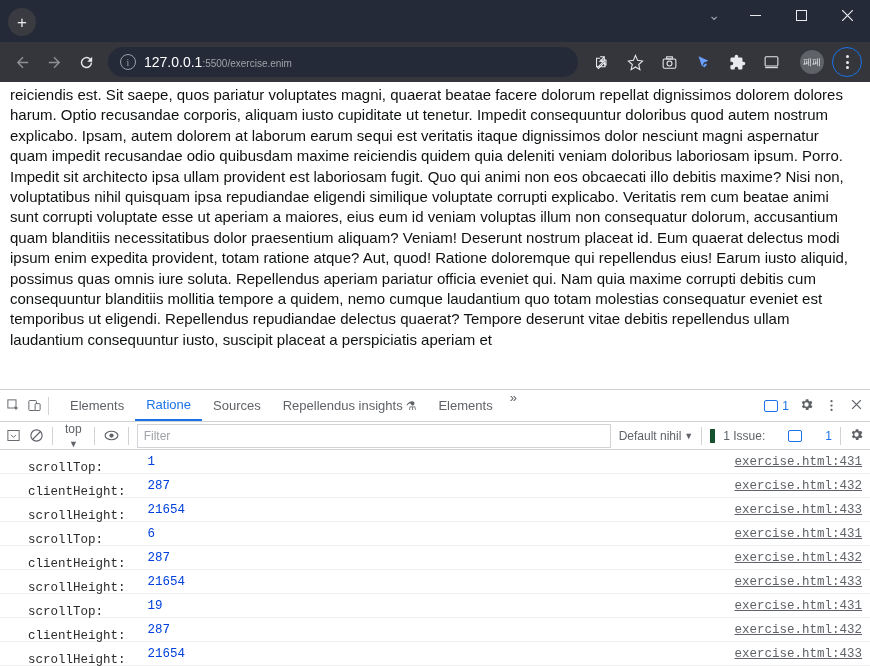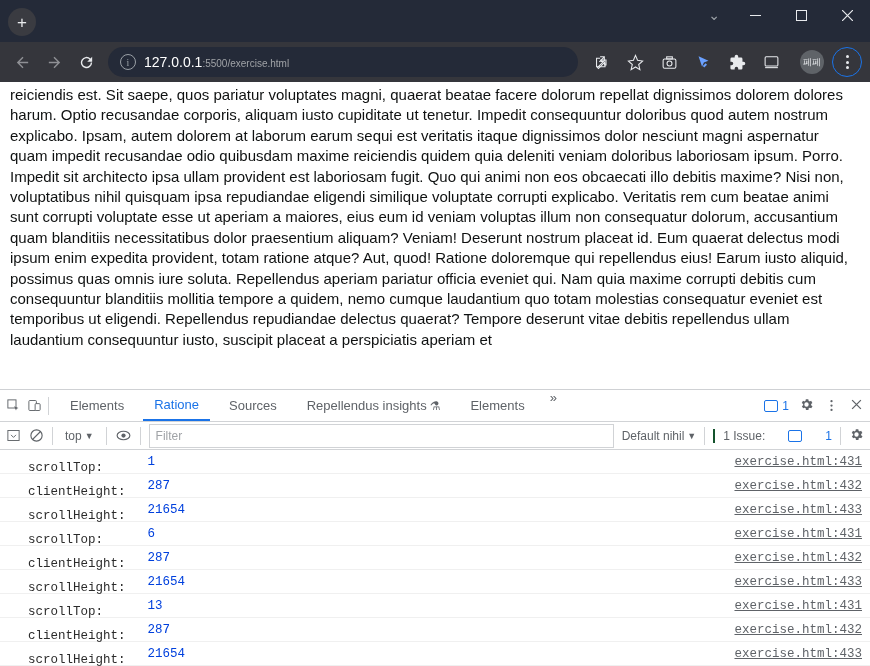--- a/index.html
+++ b/index.html
@@ -38,42 +38,42 @@
 
   
   .page { flex: 1; overflow: hidden; padding: 3px 10px 0 10px; color: #0f1111; font-size: 15px; line-height: 1.36; font-family: -apple-system,"Segoe UI",Arial,sans-serif; }
   .page p { margin: 0; }
 
   
   .devtools { border-top: 1px solid #cfd1d4; display: flex; flex-direction: column; background: #fff; }
   .dt-tabbar { height: 32px; display: flex; align-items: center; border-bottom: 1px solid #d1d3d6; padding: 0 6px; gap: 6px; font-size: 13px; color: #5f6368; }
   .dt-corner { display: flex; align-items: center; gap: 6px; }
   .dt-corner svg { width: 15px; height: 15px; fill: #5f6368; }
-  .dt-tabs { display: flex; align-items: stretch; gap: 8px; height: 100%; margin-left: 4px; }
+  .dt-tabs { display: flex; align-items: stretch; gap: 0; height: 100%; margin-left: 4px; }
   .dt-tab { padding: 0 11px; display: flex; align-items: center; cursor: pointer; }
   .dt-tab.active { color: #1a73e8; border-bottom: 2.5px solid #1a73e8; }
   .dt-flask { font-size: 12px; margin-left: 3px; }
   .dt-more { padding: 0 6px; cursor: pointer; }
   .dt-right { margin-left: auto; display: flex; align-items: center; gap: 10px; }
   .issue-pill { display: flex; align-items: center; gap: 4px; color: #1a73e8; font-size: 12px; }
   .issue-pill .mbox { width: 14px; height: 12px; border: 1.5px solid #1a73e8; border-radius: 2px; position: relative; }
   .dt-gear svg, .dt-close svg { width: 15px; height: 15px; fill: #5f6368; cursor: pointer; }
 
   .dt-toolbar2 { height: 28px; display: flex; align-items: center; border-bottom: 1px solid #d1d3d6; padding: 0 6px; gap: 8px; font-size: 12px; color: #5f6368; }
   .tbtn svg { width: 15px; height: 15px; fill: #5f6368; }
   .tbtn { display: flex; align-items: center; cursor: pointer; }
   .sep { width: 1px; height: 18px; background: #d1d3d6; }
-  .ctx { display: flex; align-items: center; gap: 3px; border: 1px solid transparent; padding: 1px 3px; }
+  .ctx { display: flex; align-items: center; gap: 3px; border: 1px solid transparent; padding: 1px 3px; flex-direction: column; }
   .tri { font-size: 9px; }
   .eye svg { width: 17px; height: 17px; fill: #5f6368; }
   .filter { flex: 1; }
   .filter input { width: 100%; height: 24px; border: 1px solid #d1d3d6; padding: 0 6px; font-size: 12px; color: #333; }
   .filter input::placeholder { color: #a0a3a7; }
   .levels { display: flex; align-items: center; gap: 3px; cursor: pointer; }
-  .issues2 { display: flex; align-items: center; gap: 23px; border-left: 2px solid #14532d; padding-left: 8px; }
+  .issues2 { display: flex; align-items: center; gap: 23px; border-left: 5px solid #14532d; padding-left: 8px; }
   .issues2 .mbox { width: 14px; height: 12px; border: 1.5px solid #1a73e8; border-radius: 2px; }
 
   .console { font-family: Consolas, "Courier New", monospace; font-size: 12.5px; }
   .row { display: flex; height: 24px; align-items: center; padding: 0 8px 0 28px; border-bottom: 1px solid #f0f0f0; }
   .row .label { color: #2b2b2b; min-width: 112px; margin-top: 12px; }
   .row .val { color: #0040dd; }
   .row .src { margin-left: auto; color: #5f6368; text-decoration: underline; cursor: pointer; }
 </style>
 </head>
 <body>
@@ -114,21 +114,21 @@
       </svg>
     </div>
   <div class="navbtn">
       <svg viewBox="0 0 24 24">
         <path d="M17.65 6.35A8 8 0 1 0 20 12h-2a6 6 0 1 1-1.76-4.24L13 11h7V4z"></path>
       </svg>
     </div>
   <div class="urlbox">
     <span class="info">i</span>
     <span>
-      <span class="url-host">127.0.0.1</span><span class="url-path">:5500</span><span class="url-path">/exercise.html</span>
+      <span class="url-host">127.0.0.1</span><span class="url-path">:5500</span><span class="url-path">/exercise.enim</span>
     </span>
   </div>
   <div class="right-icons">
     <div class="icnbtn">
         <svg viewBox="0 0 24 24">
           <path d="M14 9l-1.4 1.4L15.2 13H3v2h12.2l-2.6 2.6L14 19l5-5z" transform="rotate(-45 12 12)" fill="none" stroke="#e8eaed" stroke-width="1.5"></path>
           <path d="M16 5l-1.4 1.4L17.2 9H8v0" fill="none"></path>
           <path d="M10 4h6v6M16 4l-7 7" fill="none" stroke="#e8eaed" stroke-width="1.5"></path>
           <path d="M17 13v5H5V6h5" fill="none" stroke="#e8eaed" stroke-width="1.5"></path>
         </svg>
@@ -271,17 +271,17 @@
         </svg></span>
   </div>
 
   <div class="console" id="console-rows">
       <div class="row"><span class="label">scrollTop:</span>&nbsp;<span class="val">1</span><span class="src">exercise.html:431</span></div>
       <div class="row"><span class="label">clientHeight:</span>&nbsp;<span class="val">287</span><span class="src">exercise.html:432</span></div>
       <div class="row"><span class="label">scrollHeight:</span>&nbsp;<span class="val">21654</span><span class="src">exercise.html:433</span></div>
       <div class="row"><span class="label">scrollTop:</span>&nbsp;<span class="val">6</span><span class="src">exercise.html:431</span></div>
       <div class="row"><span class="label">clientHeight:</span>&nbsp;<span class="val">287</span><span class="src">exercise.html:432</span></div>
       <div class="row"><span class="label">scrollHeight:</span>&nbsp;<span class="val">21654</span><span class="src">exercise.html:433</span></div>
-      <div class="row"><span class="label">scrollTop:</span>&nbsp;<span class="val">13</span><span class="src">exercise.html:431</span></div>
+      <div class="row"><span class="label">scrollTop:</span>&nbsp;<span class="val">19</span><span class="src">exercise.html:431</span></div>
       <div class="row"><span class="label">clientHeight:</span>&nbsp;<span class="val">287</span><span class="src">exercise.html:432</span></div>
       <div class="row"><span class="label">scrollHeight:</span>&nbsp;<span class="val">21654</span><span class="src">exercise.html:433</span></div>
     </div>
 </div>
 
 </body></html>

